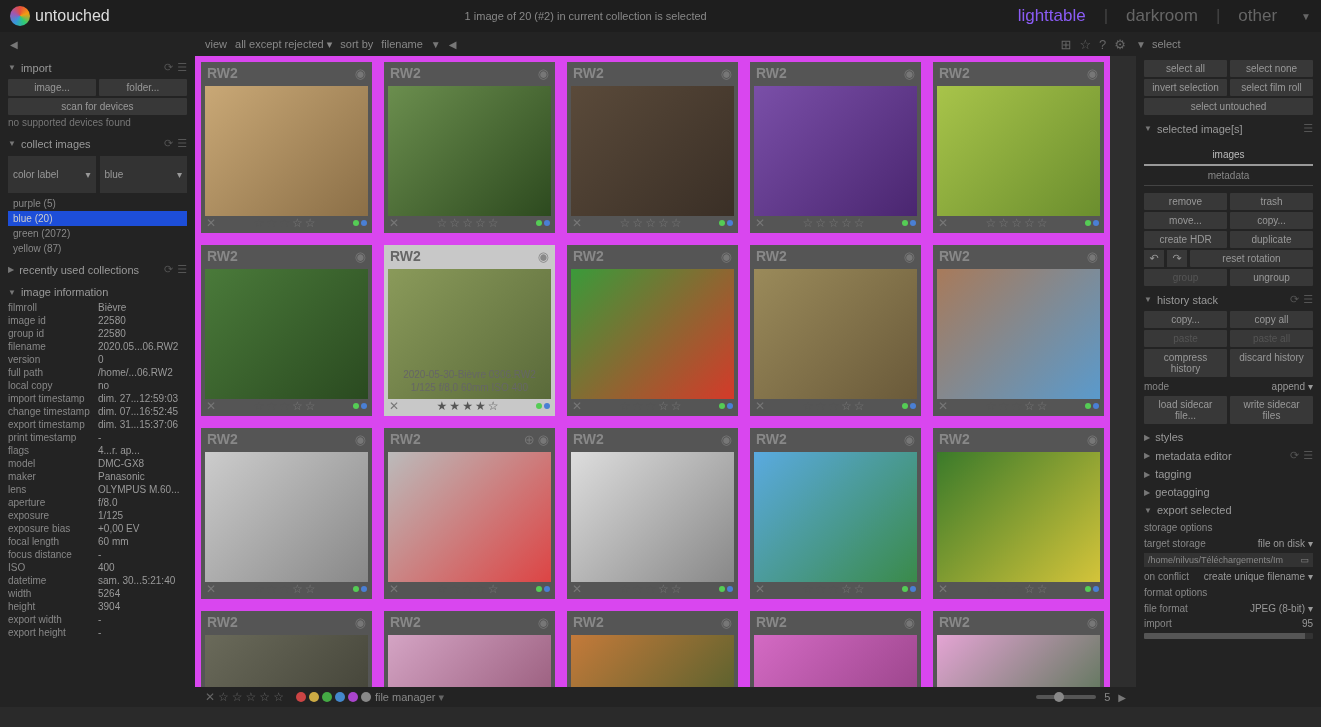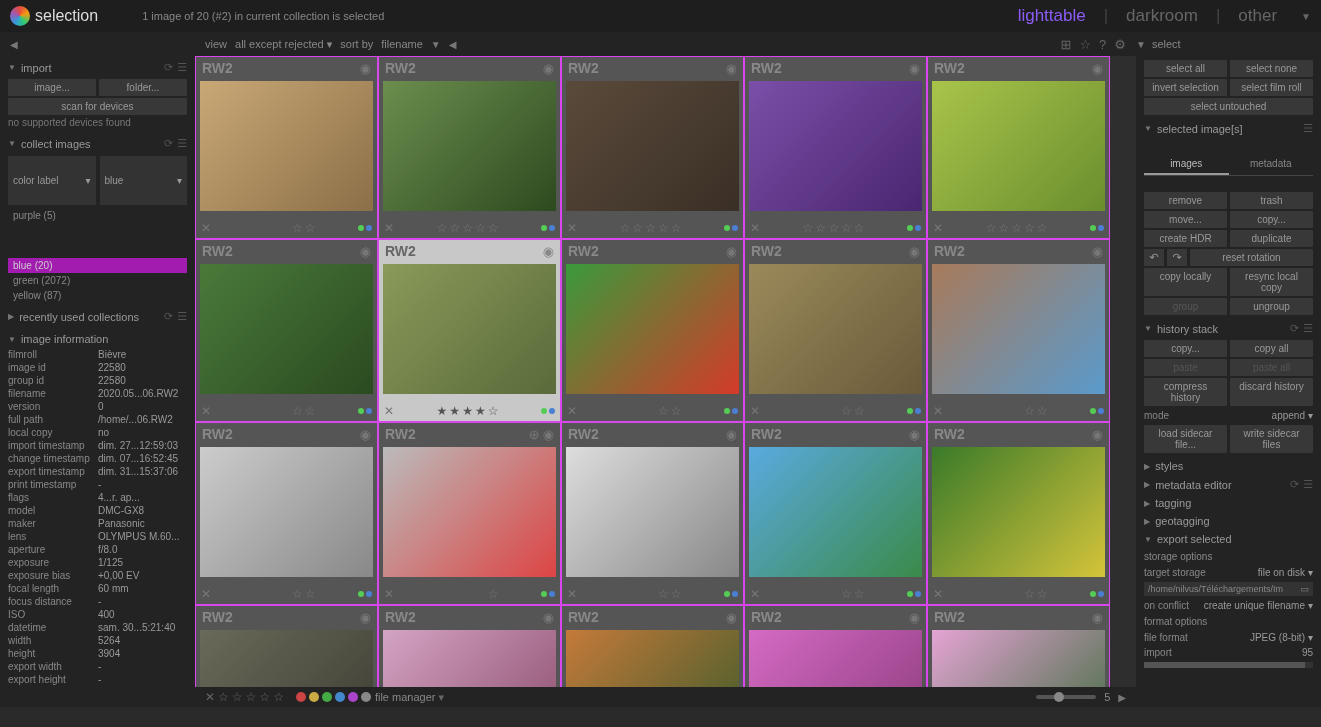--- a/index.html
+++ b/index.html
@@ -1,21 +1,21 @@
 <!DOCTYPE html>
 <html><head>
 <meta charset="utf-8">
 <style>
 * { margin:0; padding:0; box-sizing:border-box; font-family:Arial,sans-serif; }
 body { background:#2a2a2a; color:#aaa; font-size:11px; width:1321px; height:727px; overflow:hidden; }
 .header { height:32px; background:#1e1e1e; display:flex; align-items:center; padding:0 10px; }
 .logo { display:flex; align-items:center; gap:5px; }
 .logo-icon { width:20px; height:20px; border-radius:50%; background:conic-gradient(#e74c3c,#f39c12,#2ecc71,#3498db,#9b59b6,#e74c3c); }
 .logo-text { color:#ddd; font-size:16px; }
-.header-center { flex:1; color:#888; font-size:11px;padding-left:44px; }
+.header-center { flex:1; text-align:center; color:#888; font-size:11px;padding-left:44px; }
 .header-right { display:flex; gap:18px; align-items:center; font-size:17px; }
 .header-right span { color:#666; cursor:pointer; }
 .header-right span.active { color:#8b5cf6; }
 .header-right .sep { color:#444; }
 .chevron-down { color:#888; font-size:10px; margin-left:6px; }
 .toolbar { height:24px; background:#232323; display:flex; align-items:center; padding:0 10px; font-size:11px; color:#888; }
 .toolbar-left { width:195px; display:flex; align-items:center; gap:6px; }
 .toolbar-mid { flex:1; display:flex; align-items:center; gap:8px; }
 .toolbar-icons { display:flex; gap:8px; margin-left:auto; color:#666; font-size:13px; }
 .toolbar-right { width:185px; display:flex; align-items:center; gap:6px; padding-left:10px; }
@@ -26,32 +26,32 @@
 .panel-section { margin-bottom:4px; }
 .panel-header { display:flex; align-items:center; gap:5px; padding:3px 0; cursor:pointer; color:#999; }
 .panel-header .tri { font-size:8px; color:#777; }
 .panel-header-icons { margin-left:auto; display:flex; gap:4px; color:#555; font-size:11px; }
 .btn-row { display:flex; gap:3px; margin:2px 0; }
 .btn { flex:1; background:#383838; color:#999; text-align:center; padding:3px 4px; font-size:10px; cursor:pointer; border-radius:1px; }
 .btn.full { width:100%; }
 .btn.disabled { color:#555; }
 .small-text { font-size:10px; color:#777; padding:2px 0; }
 .select-row { display:flex; gap:4px; margin:3px 0; }
-.select-box { flex:1; background:#333; padding:19px 5px; font-size:10px; color:#999; display:flex; justify-content:space-between; align-items:flex-start; }
+.select-box { flex:1; background:#333; padding:13px 5px; font-size:10px; color:#999; display:flex; justify-content:space-between; align-items:flex-start; }
 .filter-list { margin:2px 0; }
 .filter-item { padding:2px 5px; font-size:10px; color:#888; cursor:pointer; }
-.filter-item.selected { background:#a21caf; color:#ccc;margin-top:35px; }
+.filter-item.selected { background:#1d4ed8; color:#ccc; }
 .info-table { font-size:10px; }
 .info-row { display:flex; padding:1px 0; }
 .info-label { width:90px; color:#888; }
 .info-value { color:#999; flex:1; overflow:hidden; text-overflow:ellipsis; white-space:nowrap; }
 .center-area { flex:1; background:#2e2e2e; display:flex; flex-direction:column; position:relative; }
 .thumb-grid { flex:1; overflow-y:auto; padding:0; }
 .thumb-row { display:flex; }
-.thumb { width:183px; height:183px; background:#555; position:relative; border:1px solid #d946ef; }
+.thumb { width:183px; height:183px; background:#555; position:relative; border:6px solid #d946ef; }
 .thumb.selected { background:#c8c8c8; }
 .thumb.selected .thumb-label { color:#666; }
 .thumb-label { position:absolute; top:3px; left:6px; font-size:14px; color:#888; font-weight:bold; }
 .thumb-icons-tr { position:absolute; top:4px; right:6px; display:flex; gap:3px; }
 .thumb-icons-tr span { color:#777; font-size:13px; }
 .thumb.selected .thumb-icons-tr span { color:#888; }
 .thumb-img { position:absolute; top:24px; left:4px; right:4px; height:130px; background:#888; }
 .thumb-footer { position:absolute; bottom:0; left:0; right:0; height:20px; display:flex; align-items:center; padding:0 5px; }
 .thumb-x { color:#777; font-size:12px; margin-right:auto; }
 .thumb-stars { display:flex; gap:2px; margin:0 auto; }
@@ -65,21 +65,21 @@
 .thumb-caption { position:absolute; bottom:22px; left:0; right:0; text-align:center; font-size:10px; color:#666; line-height:1.3; }
 .status-bar { height:20px; background:#232323; display:flex; align-items:center; padding:0 10px; gap:4px; }
 .status-stars { display:flex; gap:3px; }
 .status-stars span { color:#666; font-size:12px; }
 .status-colors { display:flex; gap:3px; margin-left:8px; }
 .status-colors .cdot { width:10px; height:10px; border-radius:50%; }
 .status-center { flex:1; color:#888; font-size:11px; }
 .status-right { display:flex; align-items:center; gap:8px; color:#888; }
 .slider { width:60px; height:4px; background:#555; border-radius:2px; position:relative; }
 .slider::after { content:''; position:absolute; left:30%; top:-3px; width:10px; height:10px; background:#888; border-radius:50%; }
-.tab-row { display:flex; border-bottom:1px solid #444; margin:16px 0; }
+.tab-row { display:flex; border-bottom:1px solid #444; margin:7px 0;flex-direction:column; }
 .tab { flex:1; text-align:center; padding:4px; font-size:10px; color:#888; cursor:pointer; }
 .tab.active { border-bottom:2px solid #999; color:#bbb; }
 .icon-btn { width:20px; height:17px; background:#383838; display:flex; align-items:center; justify-content:center; color:#999; font-size:11px; }
 .opt-row { display:flex; justify-content:space-between; align-items:center; padding:2px 0; font-size:10px; color:#888; }
 .opt-val { color:#999; display:flex; align-items:center; gap:3px; }
 .path-row { background:#333; padding:2px 4px; font-size:9px; color:#888; display:flex; align-items:center; margin:2px 0; overflow:hidden; }
 .path-row span:first-child { flex:1; overflow:hidden; text-overflow:ellipsis; white-space:nowrap; }
 .q-slider { height:6px; background:linear-gradient(to right,#555 95%,#333 95%); margin:2px 0; border-radius:1px; }
 .section-title { font-size:10px; color:#888; padding:3px 0; }
 
@@ -104,21 +104,21 @@
 .bg18{background:linear-gradient(135deg,#d46ac4,#8a3a7a)}
 .bg19{background:linear-gradient(135deg,#e4a4d4,#3a6a3a)}
 ::-webkit-scrollbar{width:8px}::-webkit-scrollbar-track{background:#222}::-webkit-scrollbar-thumb{background:#555}
 </style>
 </head>
 <body>
 
 <div class="header">
   <div class="logo">
     <div class="logo-icon"></div>
-    <span class="logo-text">selection</span>
+    <span class="logo-text">untouched</span>
   </div>
   <div class="header-center">1 image of 20 (#2) in current collection is selected</div>
   <div class="header-right">
     <span class="active">lighttable</span>
     <span class="sep">|</span>
     <span>darkroom</span>
     <span class="sep">|</span>
     <span>other</span>
     <span class="chevron-down">▼</span>
   </div>
@@ -450,20 +450,21 @@
                 <div class="dot blue"></div>
               </div>
             </div>
           </div>
           <div class="thumb selected">
             <span class="thumb-label">RW2</span>
             <div class="thumb-icons-tr">
               <span>◉</span>
             </div>
             <div class="thumb-img bg6"></div>
+            <div class="thumb-caption">2020-05-30-Bièvre 0306.RW2<br>1/125 f/8,0 60mm ISO 400</div>
             <div class="thumb-footer">
               <span class="thumb-x">✕</span>
               <div class="thumb-stars">
                 <span class="thumb-star on">★</span>
                 <span class="thumb-star on">★</span>
                 <span class="thumb-star on">★</span>
                 <span class="thumb-star on">★</span>
                 <span class="thumb-star">☆</span>
               </div>
               <div class="thumb-dots">
@@ -744,24 +745,20 @@
       <div class="btn-row">
           <div class="btn">create HDR</div>
           <div class="btn">duplicate</div>
         </div>
       <div class="btn-row">
         <div class="icon-btn">↶</div>
         <div class="icon-btn">↷</div>
         <div class="btn" style="flex:2">reset rotation</div>
       </div>
       <div class="btn-row">
-          <div class="btn">copy locally</div>
-          <div class="btn">resync local copy</div>
-        </div>
-      <div class="btn-row">
           <div class="btn disabled">group</div>
           <div class="btn">ungroup</div>
         </div>
     </div>
 
     <div class="panel-section">
       <div class="panel-header">
         <span class="tri">▼</span>
           <span>history stack</span>
         <span class="panel-header-icons">

